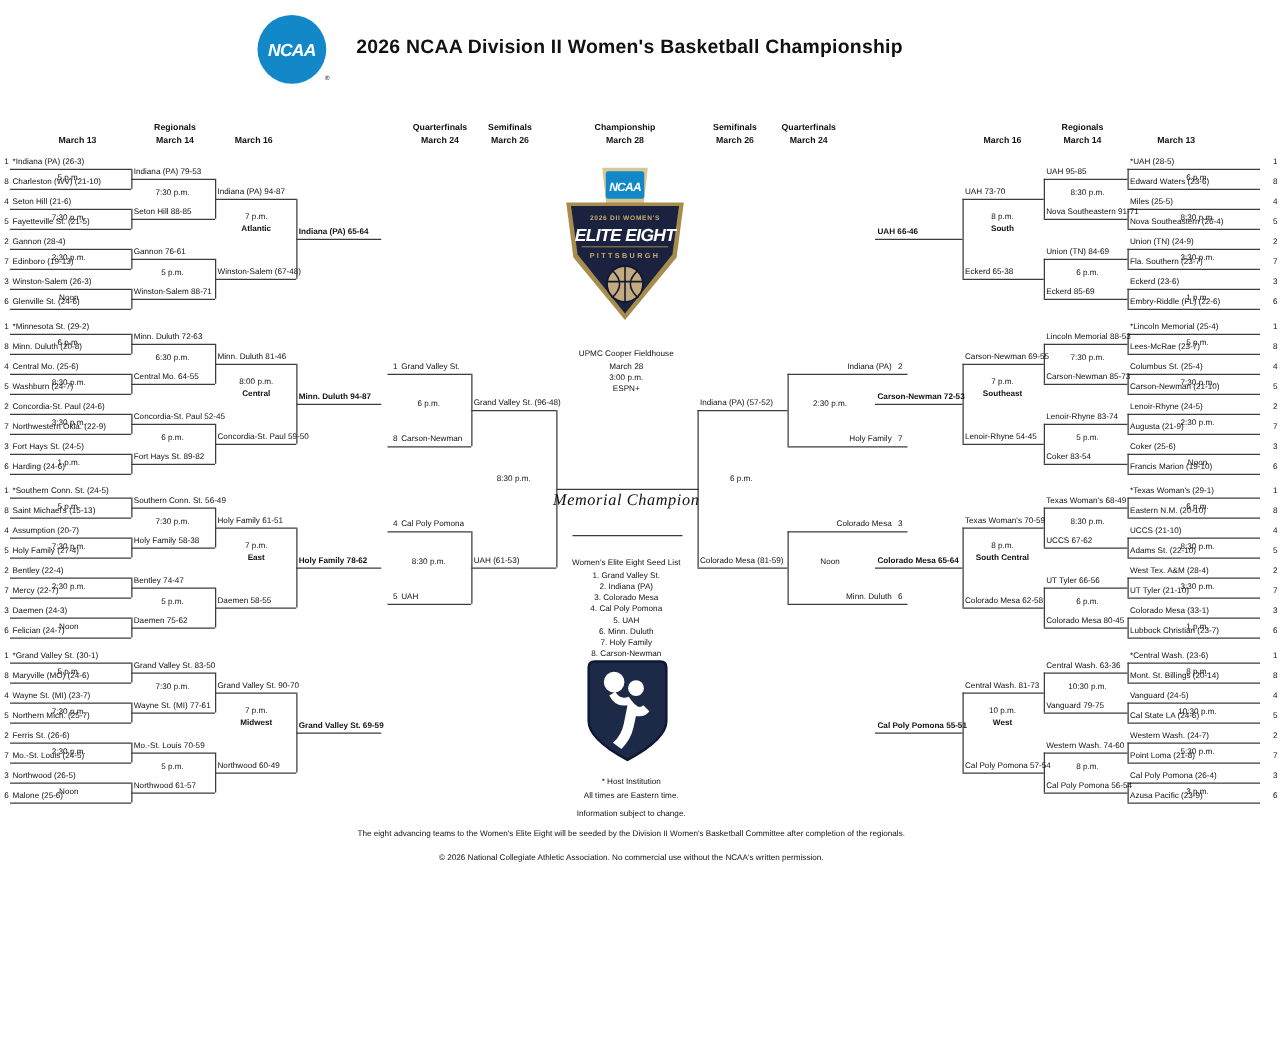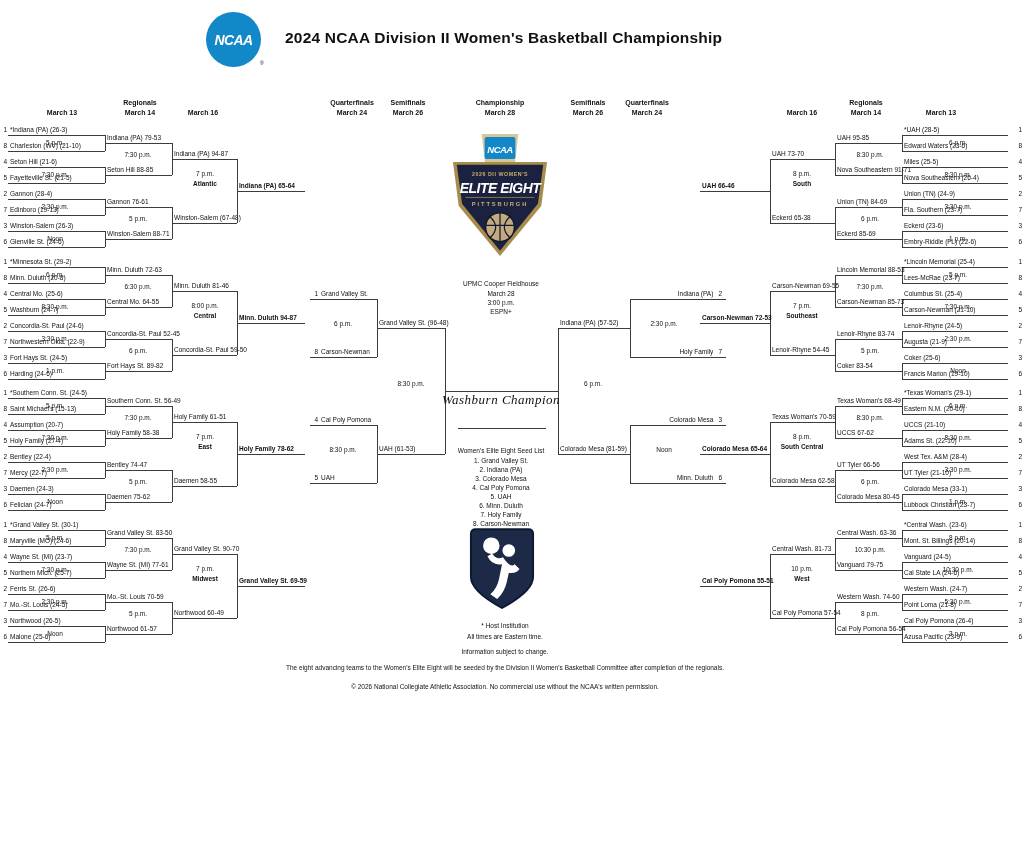--- a/index.html
+++ b/index.html
@@ -27,21 +27,21 @@
   .fn{position:absolute;left:505px;transform:translateX(-50%);font-size:6.5px;text-align:center;white-space:nowrap;}
   svg{position:absolute;}
 </style>
 </head>
 <body>
 
 <div id="page">
 
   <div class="ncaa-circle">NCAA</div>
   <div class="reg-mark">®</div>
-  <div class="title">2024 NCAA Division II Women's Basketball Championship</div>
+  <div class="title">2026 NCAA Division II Women's Basketball Championship</div>
 
   <div class="hdr" style="left:62px;top:97px">
       <div></div>
       <div>March 13</div>
     </div>
   <div class="hdr" style="left:140px;top:97px">
       <div>Regionals</div>
       <div>March 14</div>
     </div>
   <div class="hdr" style="left:203px;top:97px">
@@ -99,21 +99,21 @@
   <div class="lb ctr" style="left:501px;top:290px">March 28</div>
   <div class="lb ctr" style="left:501px;top:299px">3:00 p.m.</div>
   <div class="lb ctr" style="left:501px;top:308px">ESPN+</div>
 
   <div class="vl" style="left:445px;top:328px;height:126px"></div>
   <div class="vl" style="left:558px;top:328px;height:126px"></div>
   <div class="hl" style="left:445px;top:391px;width:114px"></div>
   <div class="lb ctr" style="left:411px;top:380px">8:30 p.m.</div>
   <div class="lb ctr" style="left:593px;top:380px">6 p.m.</div>
 
-  <div class="natl">Washburn Champion</div>
+  <div class="natl">Memorial Champion</div>
   <div class="hl" style="left:458px;top:428px;width:88px"></div>
 
   <div class="lb ctr" style="left:501px;top:447px">Women's Elite Eight Seed List</div>
   <div class="lb ctr" style="left:501px;top:457px">1. Grand Valley St.</div>
   <div class="lb ctr" style="left:501px;top:466px">2. Indiana (PA)</div>
   <div class="lb ctr" style="left:501px;top:475px">3. Colorado Mesa</div>
   <div class="lb ctr" style="left:501px;top:484px">4. Cal Poly Pomona</div>
   <div class="lb ctr" style="left:501px;top:493px">5. UAH</div>
   <div class="lb ctr" style="left:501px;top:502px">6. Minn. Duluth</div>
   <div class="lb ctr" style="left:501px;top:511px">7. Holy Family</div>

